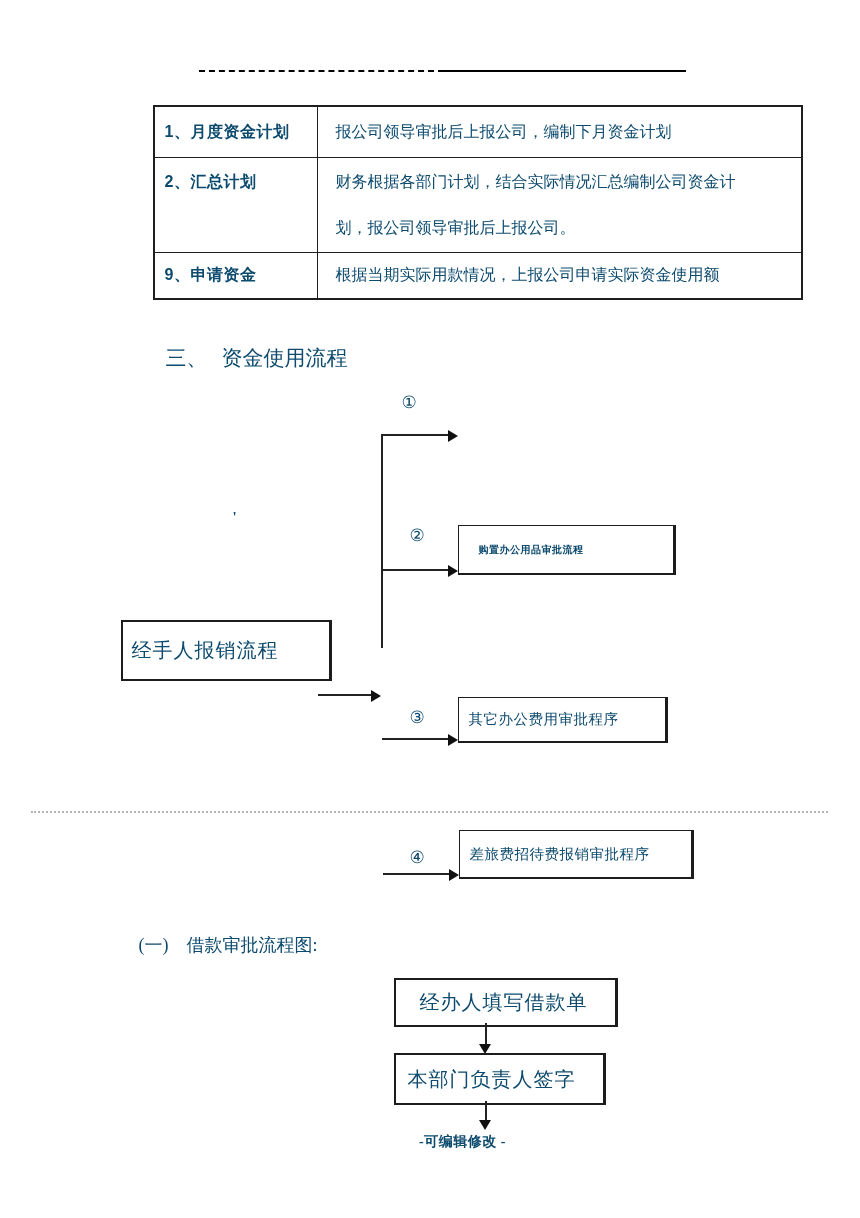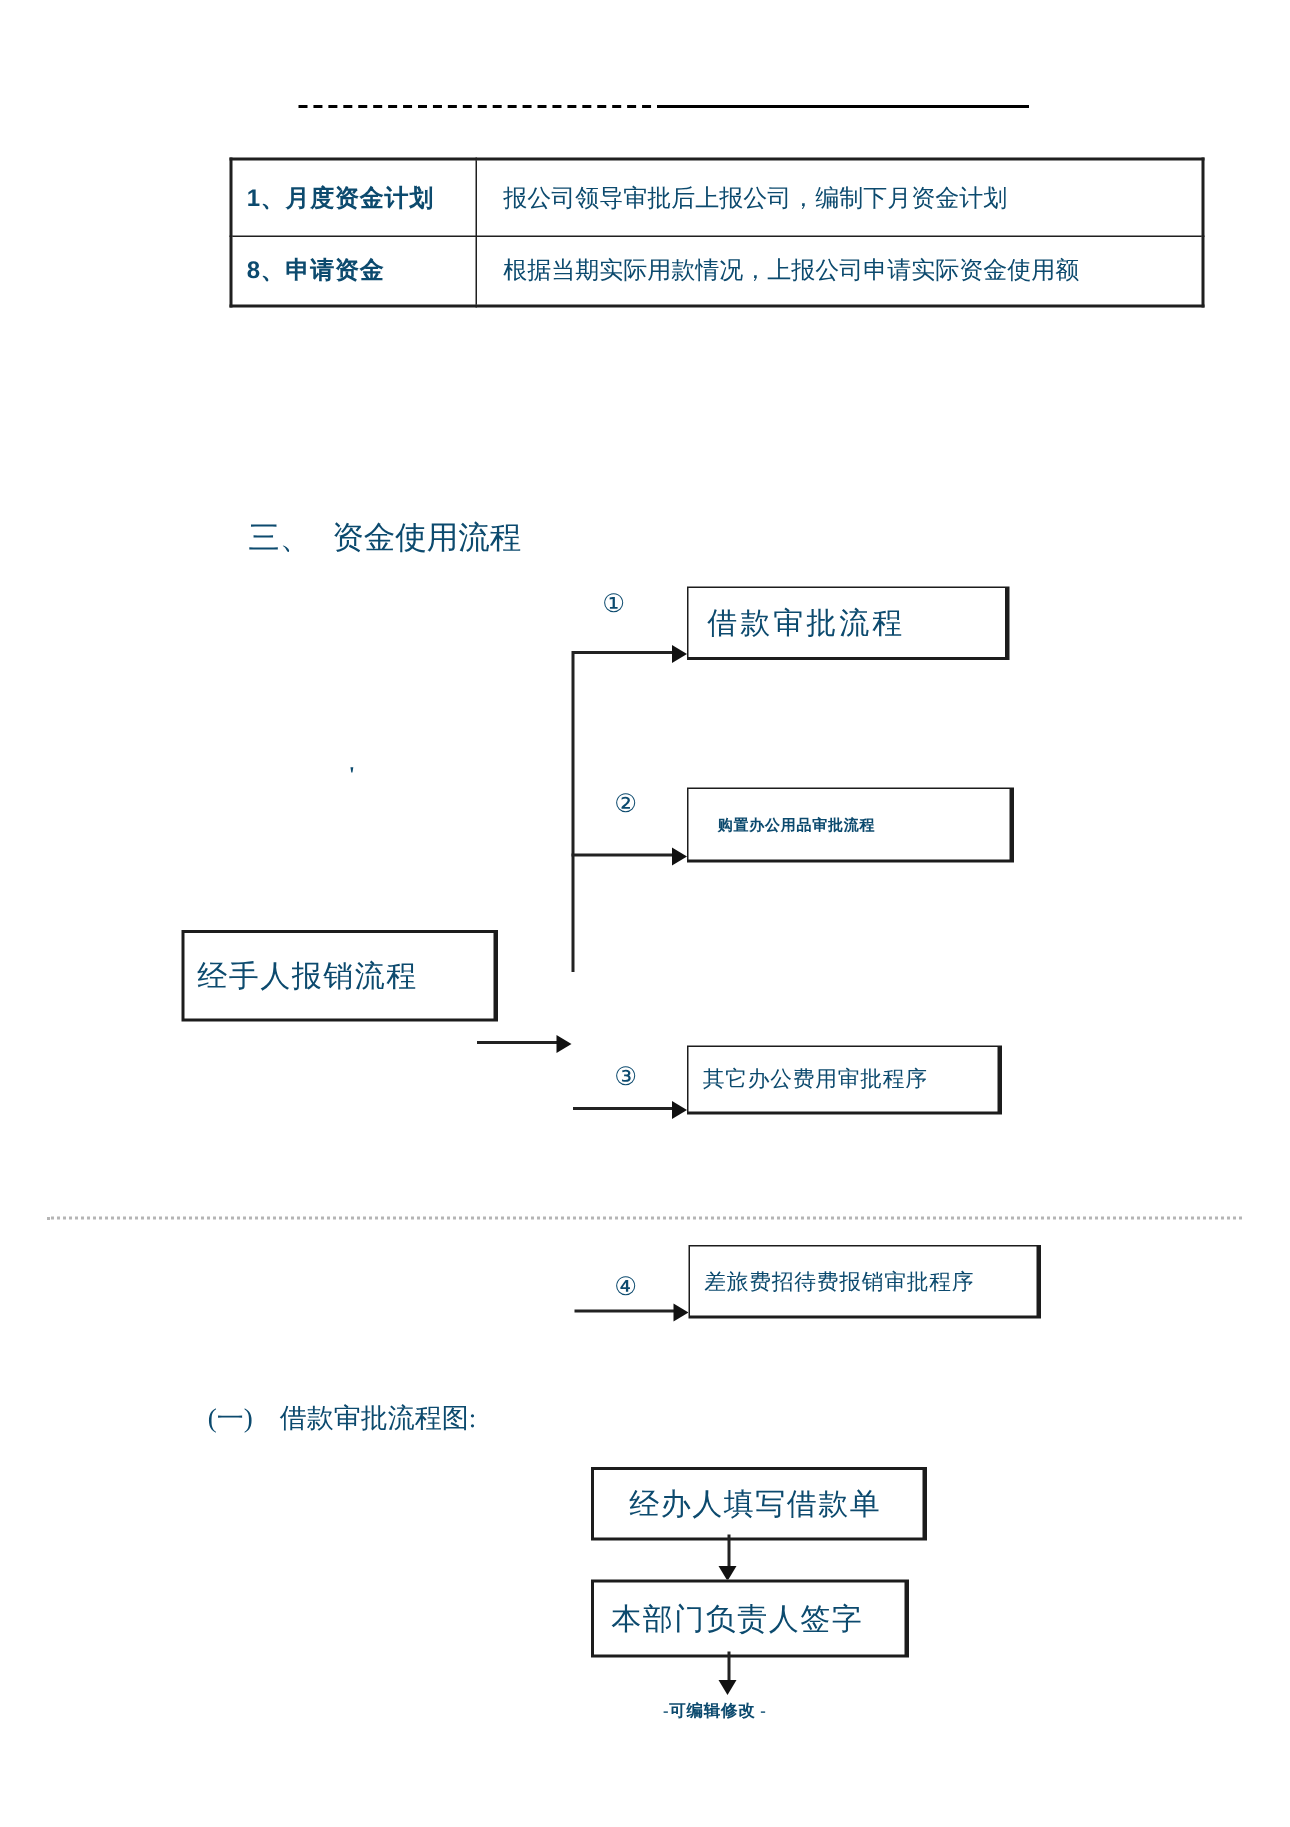--- a/index.html
+++ b/index.html
@@ -32,53 +32,59 @@
   .hl{position:absolute;height:2px;background:#222;}
   .vl{position:absolute;width:2px;background:#222;}
   .tri-r{position:absolute;width:0;height:0;border-top:6px solid transparent;border-bottom:6px solid transparent;border-left:10px solid #111;}
   .tri-d{position:absolute;width:0;height:0;border-left:6px solid transparent;border-right:6px solid transparent;border-top:10px solid #111;}
   .fbox{position:absolute;background:#fff;border:1px solid #1c1c1c;border-right-width:3px;border-bottom-width:2px;
         display:flex;align-items:center;white-space:nowrap;}
   .fbox.big{border-width:2px;border-right-width:3px;}
   .marker{position:absolute;font-size:17px;line-height:17px;}
   .stray{position:absolute;left:202px;top:509px;font-size:15px;font-weight:700;}
   .dotted-sep{position:absolute;left:0;top:811px;width:860px;border-top:2px dotted #b5b5b5;}
-  .footer{position:absolute;left:384px;top:1133px;width:124px;text-align:center;font-size:11px;font-weight:700;letter-spacing:0.5px;}
+  .footer{position:absolute;left:370px;top:1133px;width:124px;text-align:center;font-size:14px;font-weight:700;letter-spacing:0.5px;}
 </style>
 </head>
 <body>
 
 <div class="page">
 
   <div class="hline-dash"></div>
   <div class="hline-solid"></div>
 
   <table class="doc">
     <tbody>
         <tr class="r1">
       <td class="c1">1、月度资金计划</td>
       <td class="c2">报公司领导审批后上报公司，编制下月资金计划</td>
     </tr>
+    <tr class="r2">
+      <td class="c1">2、汇总计划</td>
+      <td class="c2">
+        <div class="cellline">财务根据各部门计划，结合实际情况汇总编制公司资金计</div>
+        <div class="cellline">划，报公司领导审批后上报公司。</div>
+      </td>
+    </tr>
     <tr class="r3">
-      <td class="c1">8、申请资金</td>
+      <td class="c1">9、申请资金</td>
       <td class="c2">根据当期实际用款情况，上报公司申请实际资金使用额</td>
     </tr>
   </tbody>
     </table>
 
   <div class="h3">
     <span class="num">三、</span><span>资金使用流程</span>
   </div>
 
   <div class="vl" style="left:350px;top:436px;height:212px;"></div>
 
   <div class="hl" style="left:350px;top:434px;width:68px;"></div>
   <div class="tri-r" style="left:417px;top:430px;"></div>
   <div class="marker" style="left:371px;top:394px;">①</div>
-  <div class="fbox" style="left:427px;top:391px;width:198px;height:46px;font-size:20px;letter-spacing:2px;padding-left:13px;">借款审批流程</div>
 
   <div class="hl" style="left:350px;top:569px;width:68px;"></div>
   <div class="tri-r" style="left:417px;top:565px;"></div>
   <div class="marker" style="left:379px;top:527px;">②</div>
   <div class="fbox" style="left:427px;top:525px;width:194px;height:47px;font-size:10px;letter-spacing:0.5px;padding-left:20px;font-weight:bold;">购置办公用品审批流程</div>
 
   <div class="stray">'</div>
 
   <div class="fbox big" style="left:90px;top:620px;width:197px;height:57px;font-size:20px;letter-spacing:1px;padding-left:9px;">经手人报销流程</div>
   <div class="hl" style="left:287px;top:694px;width:54px;"></div>

